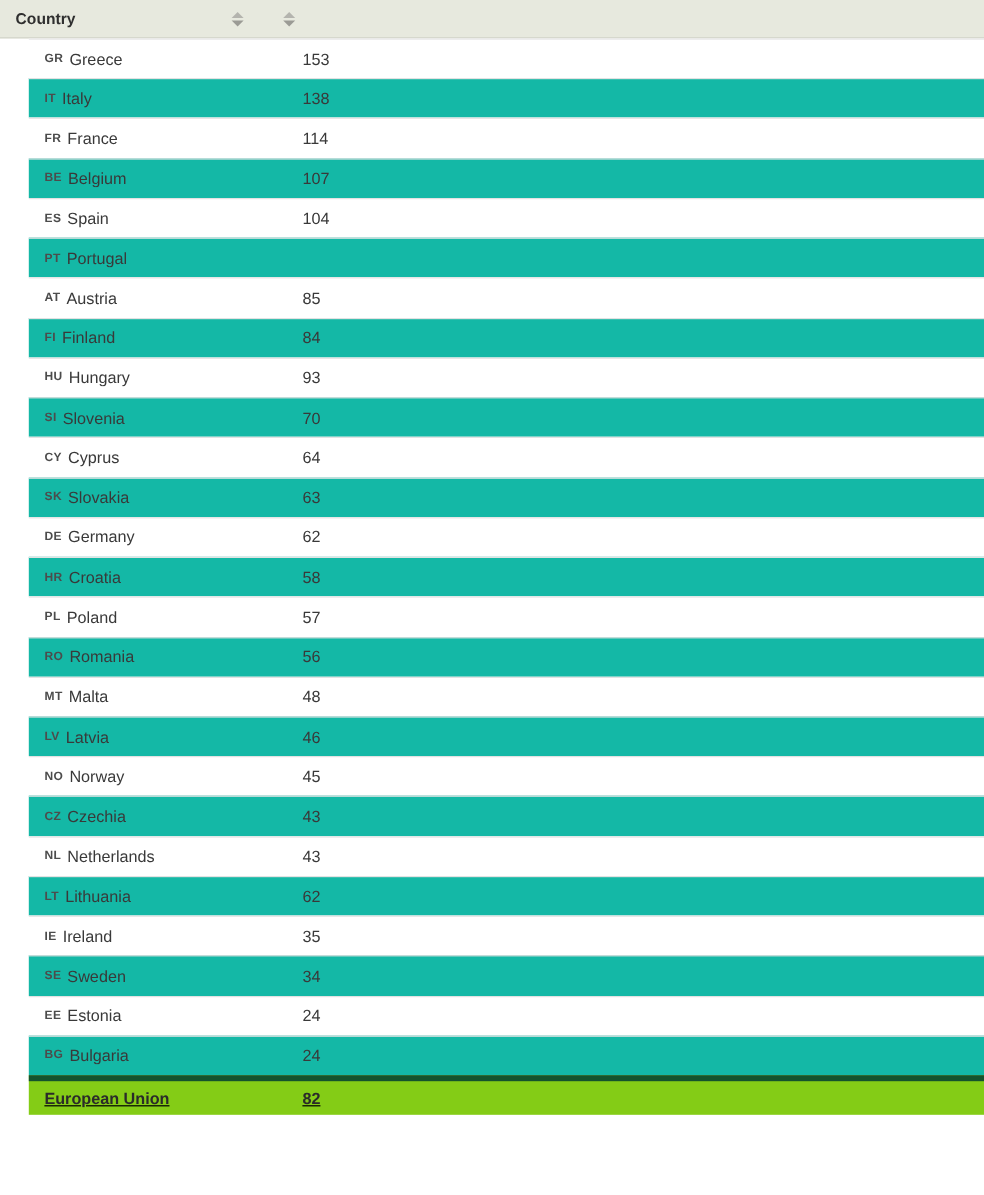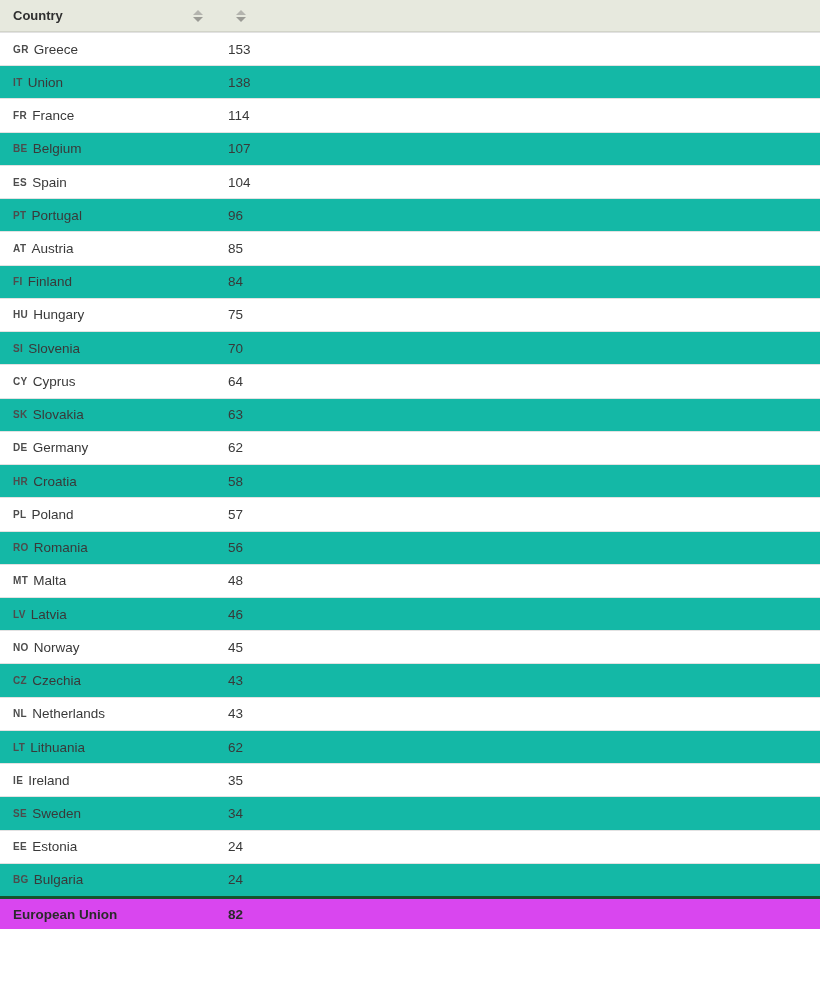--- a/index.html
+++ b/index.html
@@ -56,20 +56,21 @@
     border-top: 5px solid #9b9b95;
   }
   .tbody { width: 100%; }
   .row {
     display: flex;
     height: 33.24px;
     box-sizing: border-box;
     border-top: 1px solid #e2e2e2;
     background: #ffffff;
     align-items: center;
+    margin-left: 24px;
   }
   .row.alt { background: #14b8a6; }
   .cell {
     display: flex;
     align-items: center;
     padding: 0 12px 0 13px;
     box-sizing: border-box;
     font-size: 13.5px;
     color: #393939;
     white-space: nowrap;
@@ -79,22 +80,23 @@
   .cell.value   { flex: 1 1 auto; text-align: center; }
   .code {
     font-size: 10px;
     font-weight: bold;
     color: #4c4c4c;
     letter-spacing: 0.4px;
     margin-right: 5px;
     text-transform: uppercase;
   }
   .row.footer {
-    background: #d946ef;
-    border-top: 3px solid #14532d;
+    background: #84cc16;
+    border-top: 5px solid #14532d;
+    text-decoration: underline;
   }
   .row.footer .cell {
     font-weight: bold;
     color: #2a2a2a;
   }
 </style>
 </head>
 <body>
 
 <div class="table">
@@ -117,21 +119,21 @@
       <div class="row">
         <div class="cell country">
           <span class="code">GR</span>
           <span>Greece</span>
         </div>
         <div class="cell value">153</div>
       </div>
       <div class="row alt">
         <div class="cell country">
           <span class="code">IT</span>
-          <span>Union</span>
+          <span>Italy</span>
         </div>
         <div class="cell value">138</div>
       </div>
       <div class="row">
         <div class="cell country">
           <span class="code">FR</span>
           <span>France</span>
         </div>
         <div class="cell value">114</div>
       </div>
@@ -147,42 +149,41 @@
           <span class="code">ES</span>
           <span>Spain</span>
         </div>
         <div class="cell value">104</div>
       </div>
       <div class="row alt">
         <div class="cell country">
           <span class="code">PT</span>
           <span>Portugal</span>
         </div>
-        <div class="cell value">96</div>
       </div>
       <div class="row">
         <div class="cell country">
           <span class="code">AT</span>
           <span>Austria</span>
         </div>
         <div class="cell value">85</div>
       </div>
       <div class="row alt">
         <div class="cell country">
           <span class="code">FI</span>
           <span>Finland</span>
         </div>
         <div class="cell value">84</div>
       </div>
       <div class="row">
         <div class="cell country">
           <span class="code">HU</span>
           <span>Hungary</span>
         </div>
-        <div class="cell value">75</div>
+        <div class="cell value">93</div>
       </div>
       <div class="row alt">
         <div class="cell country">
           <span class="code">SI</span>
           <span>Slovenia</span>
         </div>
         <div class="cell value">70</div>
       </div>
       <div class="row">
         <div class="cell country">

